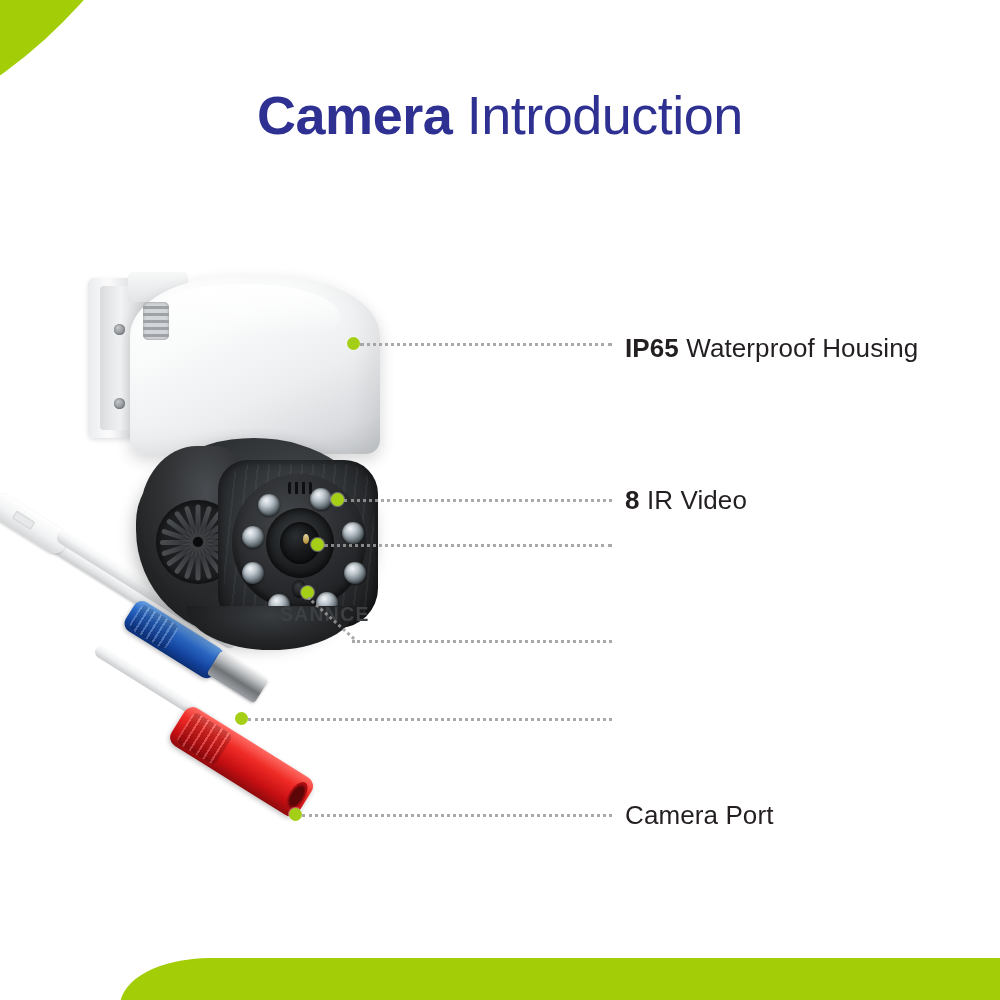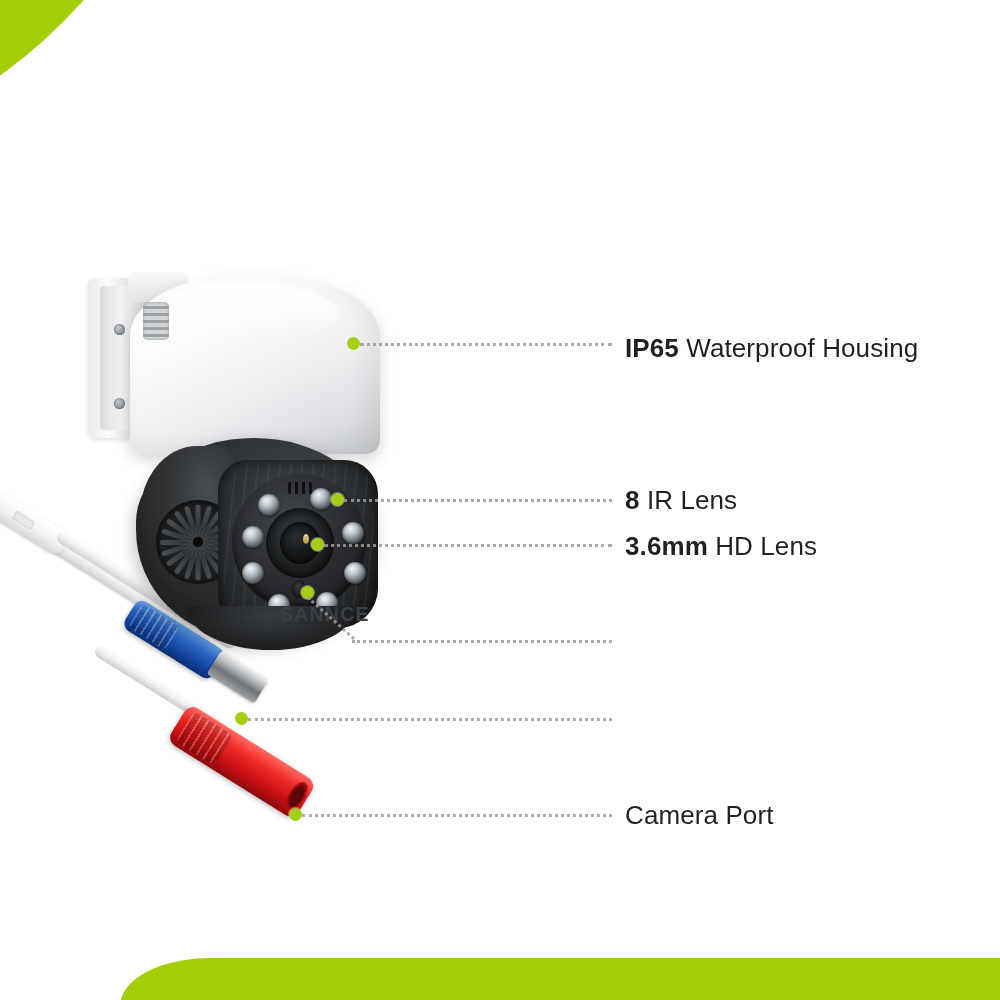--- a/index.html
+++ b/index.html
@@ -437,20 +437,23 @@
   .label .norm  { font-weight: 400; }
 </style>
 </head>
 <body>
 
 <div id="page">
 
   <div class="corner-tl"></div>
   <div class="corner-bottom"></div>
 
+  <div class="title">
+    <span class="t-bold">Camera</span><span class="t-reg"> Introduction</span>
+  </div>
 
   <div class="photo">
 
     <div class="cable-white"></div>
     <div class="cable-boot"></div>
     <div class="cable-white2"></div>
     <div class="cable-tail"></div>
 
     <div class="conn-blue"></div>
     <div class="conn-metal"></div>
@@ -526,28 +529,25 @@
 
     <div class="marker" style="left:347px;top:337px"></div>
     <div class="leader" style="left:360px;top:343px;width:252px"></div>
     <div class="label" style="left:625px;top:333px">
       <span class="strong">IP65</span><span class="norm"> Waterproof Housing</span>
     </div>
 
     <div class="marker" style="left:331px;top:493px"></div>
     <div class="leader" style="left:344px;top:499px;width:268px"></div>
     <div class="label" style="left:625px;top:485px">
-      <span class="strong">8</span><span class="norm"> IR Lens</span>
+      <span class="strong">8</span><span class="norm"> IR Video</span>
     </div>
 
     <div class="marker" style="left:311px;top:538px"></div>
     <div class="leader" style="left:324px;top:544px;width:288px"></div>
-    <div class="label" style="left:625px;top:531px">
-      <span class="strong">3.6mm</span><span class="norm"> HD Lens</span>
-    </div>
 
     <div class="marker" style="left:301px;top:586px"></div>
     <div class="leader-diag" style="left:308px;top:596px;width:62px;transform:rotate(42deg)"></div>
     <div class="leader" style="left:352px;top:640px;width:260px"></div>
 
     <div class="marker" style="left:235px;top:712px"></div>
     <div class="leader" style="left:248px;top:718px;width:364px"></div>
 
     <div class="marker" style="left:289px;top:808px"></div>
     <div class="leader" style="left:302px;top:814px;width:310px"></div>

